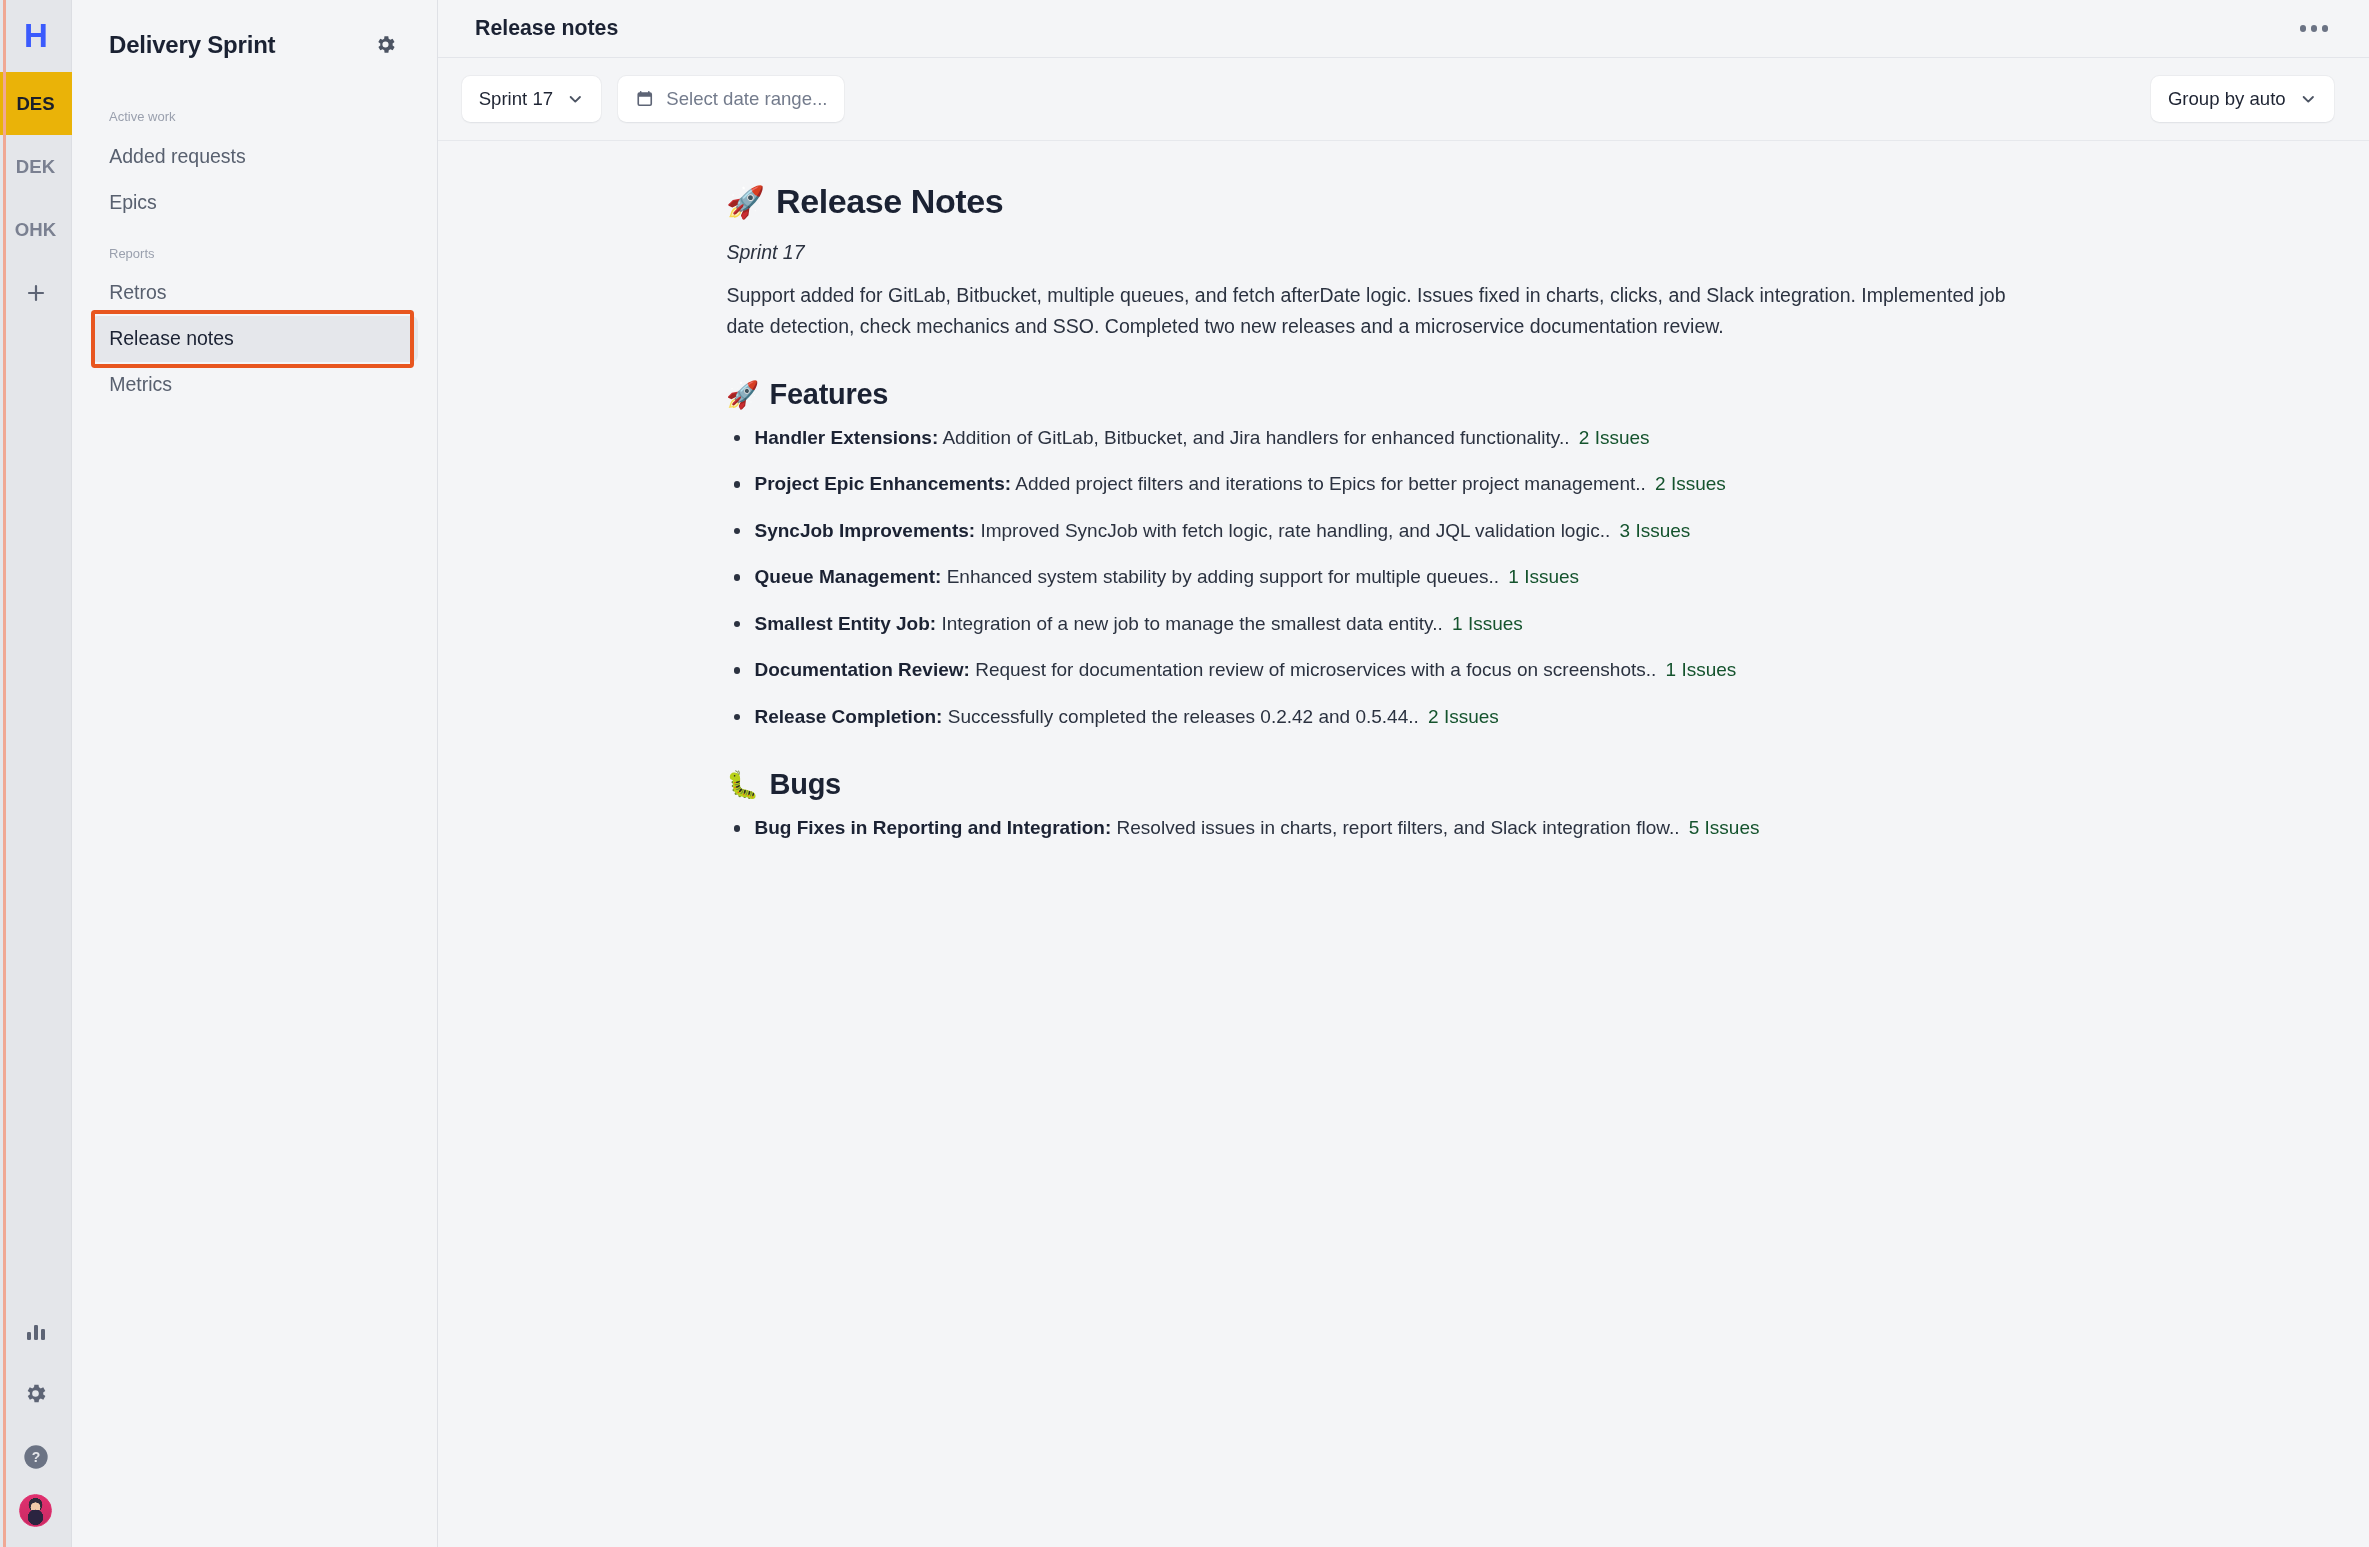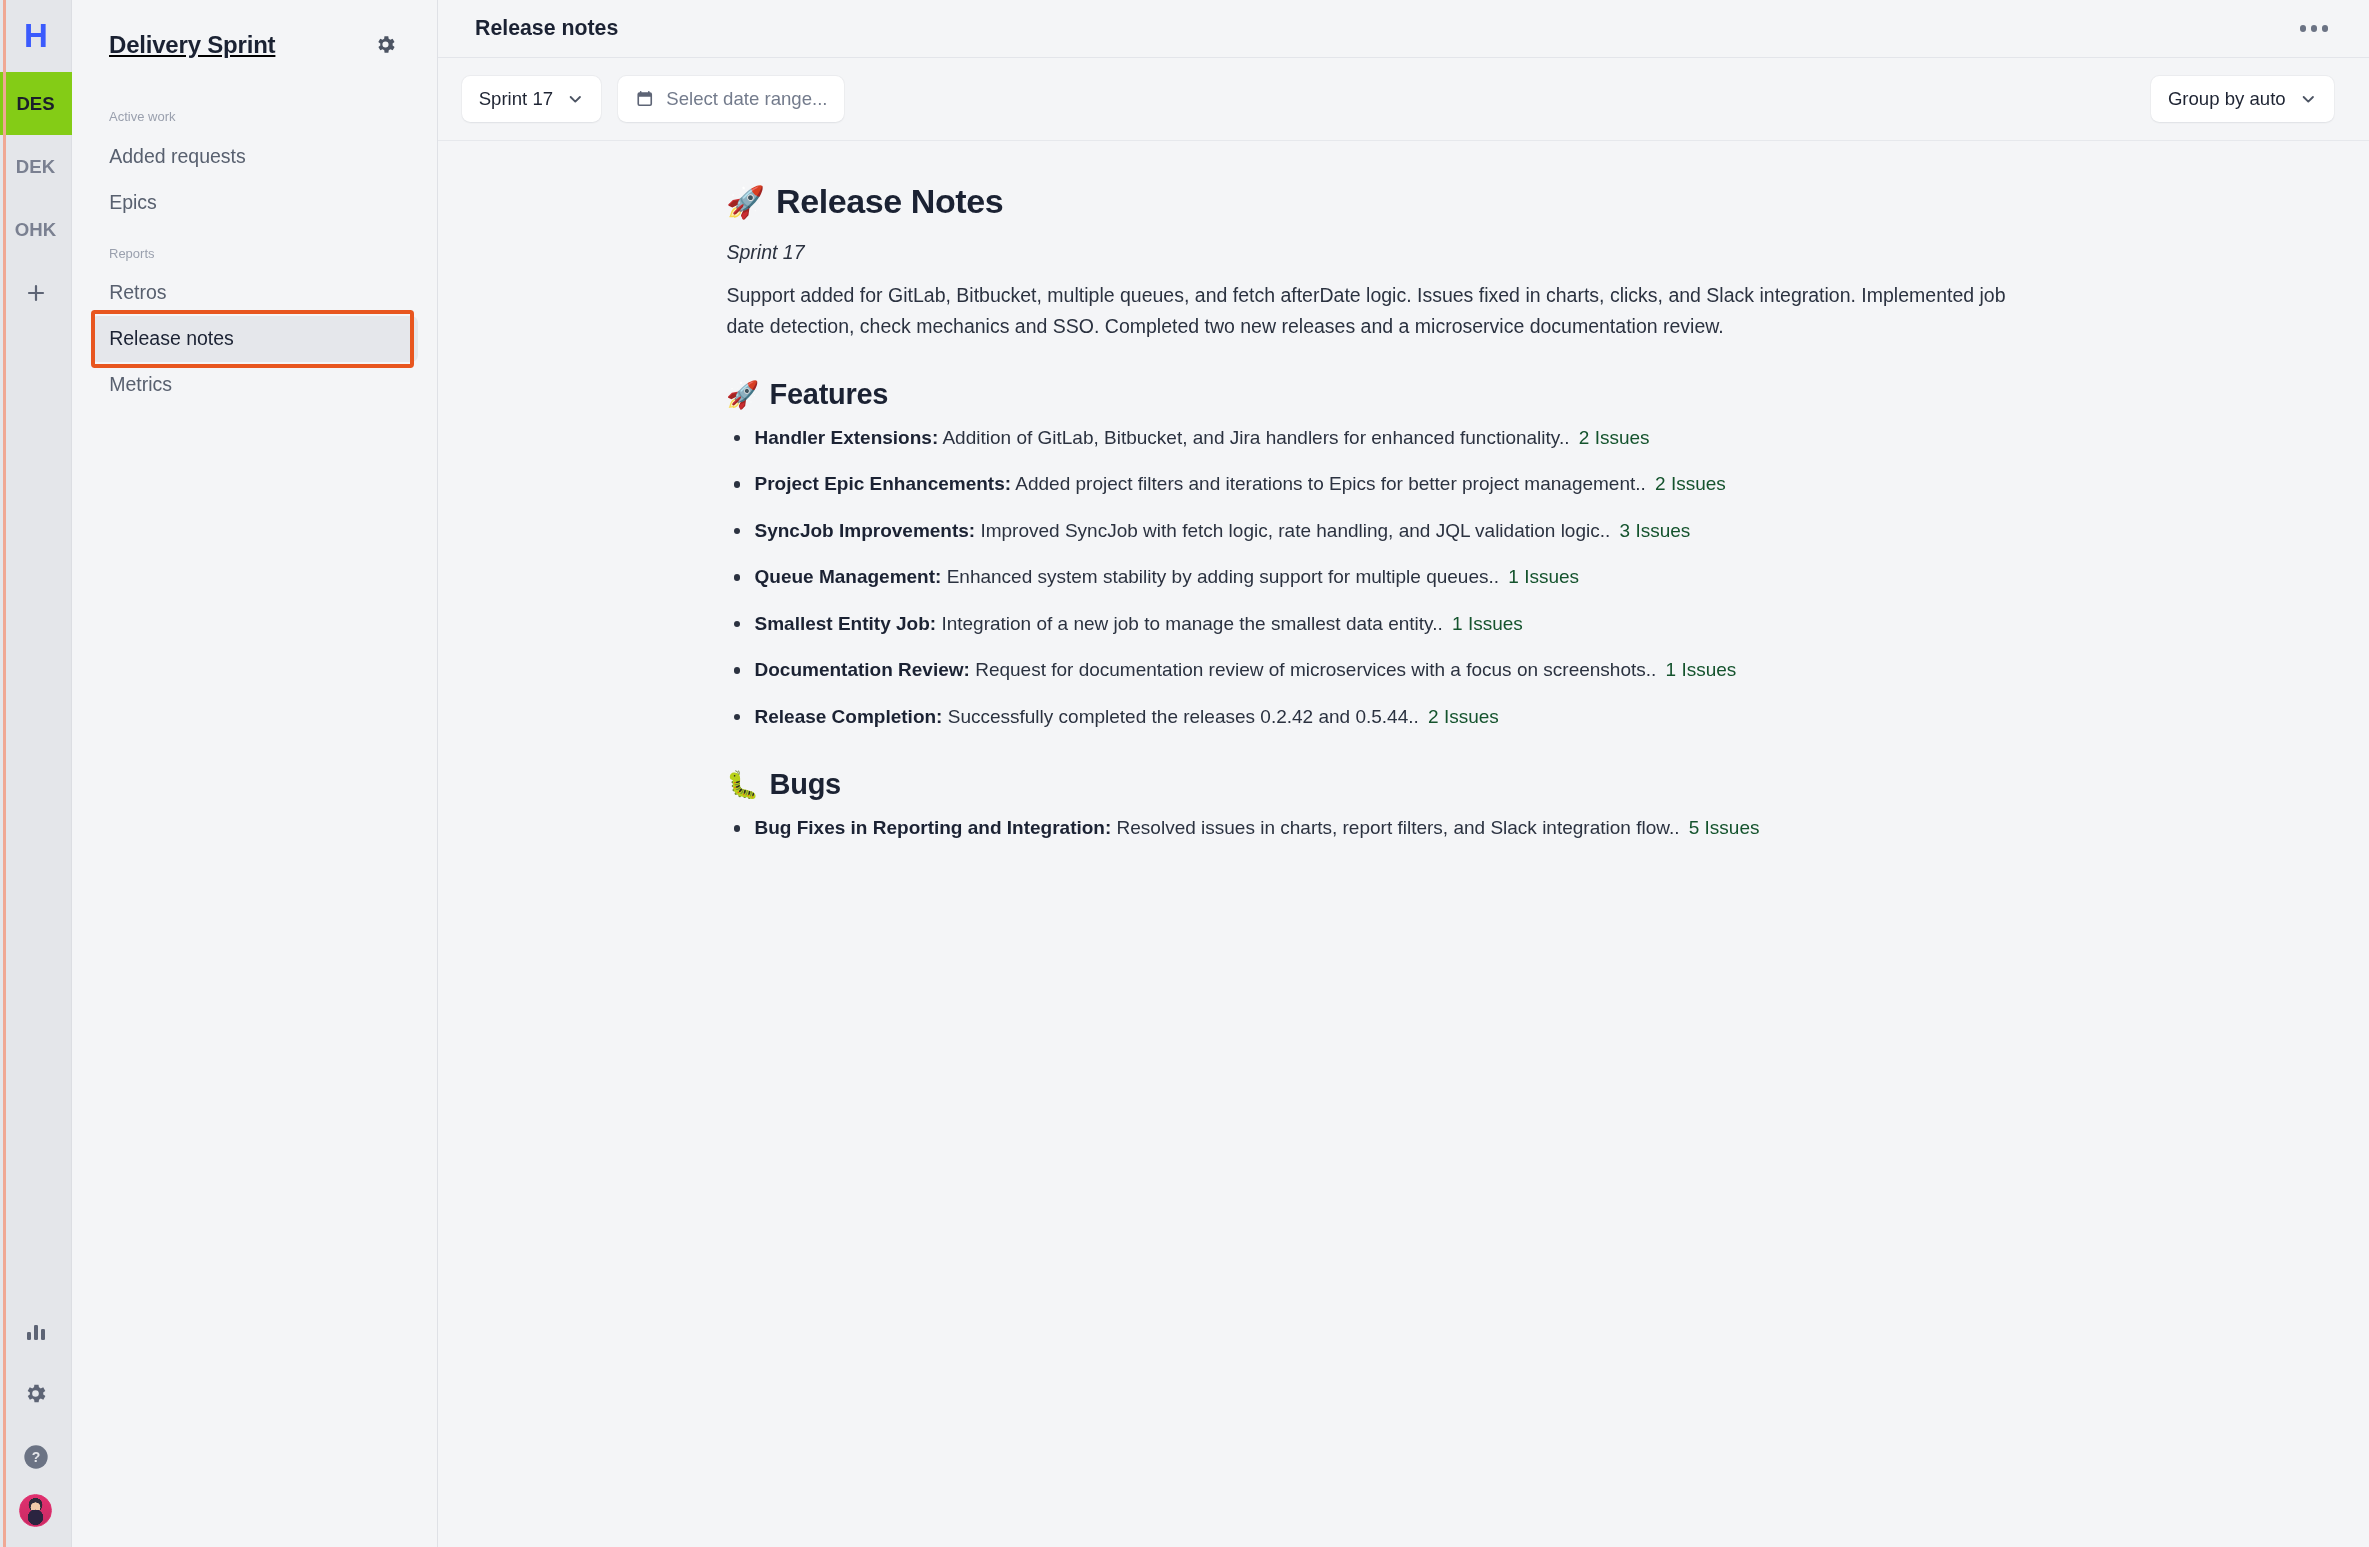--- a/index.html
+++ b/index.html
@@ -56,21 +56,21 @@
     height: 63px;
     display: flex;
     align-items: center;
     justify-content: center;
     font-size: 18.6px;
     font-weight: 700;
     color: #7a8091;
     cursor: pointer;
   }
   .rail-item.active {
-    background: #84cc16;
+    background: #eab308;
     color: #1b1f2b;
   }
   .rail-plus {
     width: 72px;
     height: 63px;
     display: flex;
     align-items: center;
     justify-content: center;
     color: #5d6475;
     cursor: pointer;
@@ -115,21 +115,20 @@
     background: #f4f5f7;
     border-right: 0.9px solid #dfe1e6;
     padding: 0 0 0 0;
   }
   .sidebar-header {
     height: 89px;
     display: flex;
     align-items: center;
     justify-content: space-between;
     padding: 0 35px 0 37px;
-    text-decoration: underline;
   }
   .sidebar-title {
     font-size: 24px;
     font-weight: 700;
     color: #1b2233;
     letter-spacing: -0.2px;
   }
   .gear-btn {
     width: 33px;
     height: 33px;

